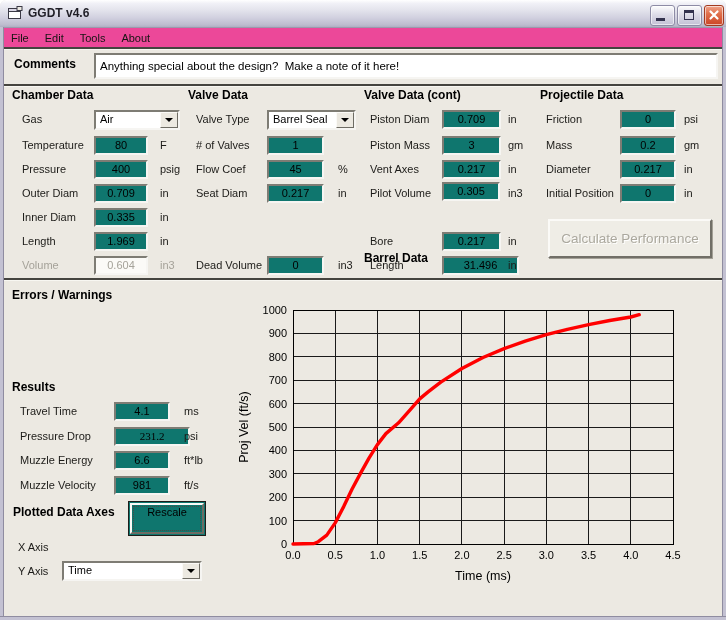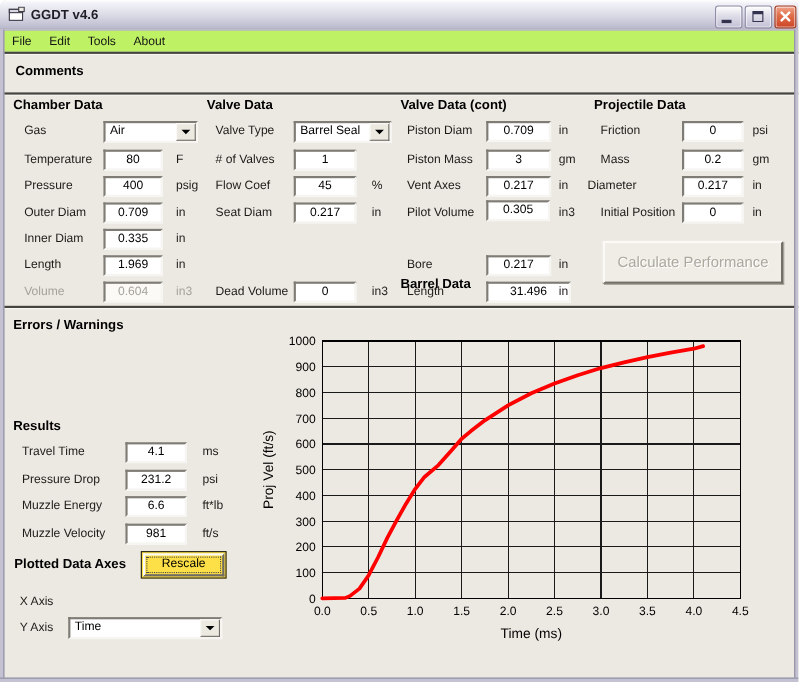--- a/index.html
+++ b/index.html
@@ -13,35 +13,35 @@
     border-bottom:1px solid #9B99AC;border-radius:5px 5px 0 0;}
   .app-icon{position:absolute;left:7px;top:6px;width:16px;height:15px;}
   .title-text{position:absolute;left:28px;top:0;line-height:26px;font-weight:bold;font-size:12px;color:#1F1E26;}
   .wbtn{position:absolute;top:5px;height:21px;border:1px solid #8E8CA6;border-radius:3px;box-sizing:border-box;
     background:linear-gradient(180deg,#FEFEFE,#DDDCE8 45%,#C3C1D5);box-shadow:inset 0 0 0 1px rgba(255,255,255,.6);}
   .wbtn.close{background:linear-gradient(180deg,#F0A58D 0%,#E0704C 40%,#CC4526 100%);border-color:#A23A20;}
   .g-min{position:absolute;left:5px;bottom:4px;width:9px;height:3px;background:#33324E;}
   .g-max{position:absolute;left:6px;top:4px;width:10px;height:10px;border:1px solid #33324E;border-top-width:3px;box-sizing:border-box;background:transparent;}
 
   
-  .menubar{position:absolute;left:0;top:28px;right:0;height:19px;background:#bef264;padding-left:3px;}
+  .menubar{position:absolute;left:0;top:28px;right:0;height:19px;background:#ec4899;padding-left:3px;}
   .menu-item{display:inline-block;font-size:11px;color:#151513;padding:3px 8px 0 8px;height:16px;}
 
   
   .sep{position:absolute;left:0;right:0;height:2px;background:#45443F;box-shadow:0 1px 0 #F8F7F2;}
   .frame{position:absolute;background:#C3C1D2;}
   .frame.l{left:0;top:27px;width:3px;bottom:0;border-right:1px solid #8F8CA0;}
   .frame.r{right:0;top:27px;width:3px;bottom:0;border-left:1px solid #8F8CA0;}
   .frame.b{left:0;right:0;bottom:0;height:3px;border-top:1px solid #8F8CA0;}
 
   
   .sec-head{position:absolute;font-size:12px;font-weight:bold;color:#000;}
   .fld-lbl,.fld-unit{position:absolute;font-size:11px;color:#1C1B18;white-space:nowrap;}
   .dis{color:#A5A299 !important;}
-  .tbox{position:absolute;height:19px;box-sizing:border-box;background:#ffffff;
+  .tbox{position:absolute;height:19px;box-sizing:border-box;background:#0f766e;
     border:2px solid;border-color:#7E7C74 #F6F5F2 #F6F5F2 #7E7C74;
     font-size:11px;text-align:center;line-height:15px;color:#000;}
   .tbox.dis{background:#FBFAF7;color:#A5A299;}
   .dd{position:absolute;box-sizing:border-box;background:#fff;
     border:2px solid;border-color:#7E7C74 #F6F5F2 #F6F5F2 #7E7C74;}
   .dd-val{position:absolute;left:4px;top:1px;font-size:11px;color:#000;white-space:nowrap;}
   .dd-btn{position:absolute;right:0;top:0;bottom:0;width:16px;background:#ECE9E1;
     border:1px solid;border-color:#FBFAF7 #6E6C64 #6E6C64 #FBFAF7;display:flex;align-items:center;justify-content:center;}
   .tri{width:0;height:0;border:4px solid transparent;border-top-color:#000;margin-top:4px;}
 
@@ -57,22 +57,22 @@
   .errbox{position:absolute;left:18px;top:312px;width:186px;height:59px;box-sizing:border-box;background:#fff;
     border:2px solid;border-color:#7E7C74 #F6F5F2 #F6F5F2 #7E7C74;}
   .err-text{position:absolute;left:4px;top:2px;font-size:11px;color:#000;white-space:pre;}
   .err-sb{position:absolute;right:0;top:0;bottom:0;width:16px;background:#F2F1EC;border-left:1px solid #DDD9CE;}
   .sbtn{position:absolute;left:0;width:15px;height:15px;box-sizing:border-box;border:1px solid #B9B6A8;border-radius:2px;
     background:linear-gradient(180deg,#FDFDFC,#DAD7CC);display:flex;align-items:center;justify-content:center;}
   .sbtn.up{top:0;} .sbtn.down{bottom:0;}
   .tri-up{width:0;height:0;border:4px solid transparent;border-bottom-color:#A9A699;margin-bottom:4px;}
   .tri-dn{width:0;height:0;border:4px solid transparent;border-top-color:#A9A699;margin-top:4px;}
 
-  .rescale{position:absolute;left:128px;top:501px;width:78px;height:25px;box-sizing:border-box;
-    background:#fde047;border:1px solid #1E1D1A;padding:1px;}
+  .rescale{position:absolute;left:128px;top:501px;width:78px;height:35px;box-sizing:border-box;
+    background:#0f766e;border:1px solid #1E1D1A;padding:1px;}
   .rescale-inner{width:100%;height:100%;box-sizing:border-box;border:2px solid;
     border-color:#FBFAF7 #6E6C64 #6E6C64 #FBFAF7;font-size:11px;text-align:center;line-height:15px;
     outline:1px dotted #4A4945;outline-offset:-4px;}
 
   .chart{position:absolute;left:232px;top:292px;}
   .chart text{font-family:"Liberation Sans","DejaVu Sans",sans-serif;}
 </style>
 </head>
 <body>
 
@@ -98,20 +98,21 @@
         <path d="M5.5 5.5 L12.5 12.5 M12.5 5.5 L5.5 12.5" stroke="#FFFFFF" stroke-width="2.2" stroke-linecap="round"></path>
       </svg>
     </span>
   </div>
 
   <div class="menubar"><div class="menu-item">File</div><div class="menu-item">Edit</div><div class="menu-item">Tools</div><div class="menu-item">About</div></div>
 
   <div class="sep" style="top:47px;"></div>
 
   <div class="sec-head" style="left:14px;top:57px;">Comments</div>
+  <input class="comments-input" value="Anything special about the design?  Make a note of it here!" style="">
 
   <div class="sep" style="top:84px;"></div>
 
   <div class="sec-head" style="left:12px;top:88px;">Chamber Data</div>
   <div class="sec-head" style="left:188px;top:88px;">Valve Data</div>
   <div class="sec-head" style="left:364px;top:88px;">Valve Data (cont)</div>
   <div class="sec-head" style="left:540px;top:88px;">Projectile Data</div>
   <div class="sec-head" style="left:364px;top:207px;margin-top:44px;">Barrel Data</div>
 
   <div id="fields-layer">
@@ -175,41 +176,41 @@
       <div class="fld-unit" style="left: 508px; top: 235px; position: absolute;">in</div>
       <div class="fld-lbl" style="left: 370px; top: 259px; position: absolute;">Length</div>
       <div class="tbox" style="left: 442px; top: 256px; width: 77px; position: absolute;">31.496</div>
       <div class="fld-unit" style="left: 508px; top: 259px; position: absolute;">in</div>
       <div class="fld-lbl" style="left: 546px; top: 113px; position: absolute;">Friction</div>
       <div class="tbox" style="left: 620px; top: 110px; width: 56px; position: absolute;">0</div>
       <div class="fld-unit" style="left: 684px; top: 113px; position: absolute;">psi</div>
       <div class="fld-lbl" style="left: 546px; top: 139px; position: absolute;">Mass</div>
       <div class="tbox" style="left: 620px; top: 136px; width: 56px; position: absolute;">0.2</div>
       <div class="fld-unit" style="left: 684px; top: 139px; position: absolute;">gm</div>
-      <div class="fld-lbl" style="left: 534px; top: 163px; position: absolute;">Diameter</div>
+      <div class="fld-lbl" style="left: 546px; top: 163px; position: absolute;">Diameter</div>
       <div class="tbox" style="left: 620px; top: 160px; width: 56px; position: absolute;">0.217</div>
       <div class="fld-unit" style="left: 684px; top: 163px; position: absolute;">in</div>
       <div class="fld-lbl" style="left: 546px; top: 187px; position: absolute;">Initial Position</div>
       <div class="tbox" style="left: 620px; top: 184px; width: 56px; position: absolute;">0</div>
       <div class="fld-unit" style="left: 684px; top: 187px; position: absolute;">in</div>
     </div>
 
   <div class="calc-btn">Calculate Performance</div>
 
   <div class="sep" style="top:278px;"></div>
 
   <div class="sec-head" style="left:12px;top:288px;">Errors / Warnings</div>
 
   <div class="sec-head" style="left:12px;top:380px;">Results</div>
   <div id="results-layer">
       <div class="fld-lbl" style="left: 20px; top: 405px; position: absolute;">Travel Time</div>
       <div class="tbox" style="left: 114px; top: 402px; width: 56px; position: absolute;">4.1</div>
       <div class="fld-unit" style="left: 184px; top: 405px; position: absolute;">ms</div>
       <div class="fld-lbl" style="left: 20px; top: 430px; position: absolute;">Pressure Drop</div>
-      <div class="tbox" style="left: 114px; top: 427px; width: 56px; position: absolute;">231.2</div>
+      <div class="tbox" style="left: 114px; top: 427px; width: 76px; position: absolute; font-family: Liberation Serif, serif;">231.2</div>
       <div class="fld-unit" style="left: 184px; top: 430px; position: absolute;">psi</div>
       <div class="fld-lbl" style="left: 20px; top: 454px; position: absolute; text-align: right;">Muzzle Energy</div>
       <div class="tbox" style="left: 114px; top: 451px; width: 56px; position: absolute;">6.6</div>
       <div class="fld-unit" style="left: 184px; top: 454px; position: absolute;">ft*lb</div>
       <div class="fld-lbl" style="left: 20px; top: 479px; position: absolute;">Muzzle Velocity</div>
       <div class="tbox" style="left: 114px; top: 476px; width: 56px; position: absolute;">981</div>
       <div class="fld-unit" style="left: 184px; top: 479px; position: absolute;">ft/s</div>
     </div>
 
   <div class="sec-head" style="left:13px;top:505px;">Plotted Data Axes</div>

